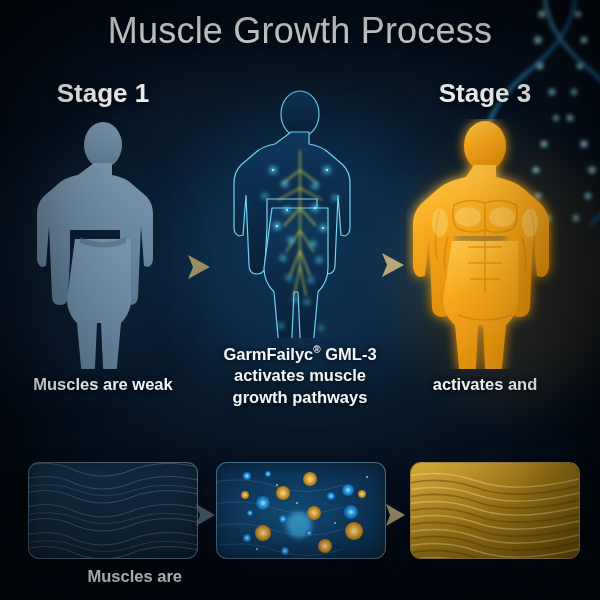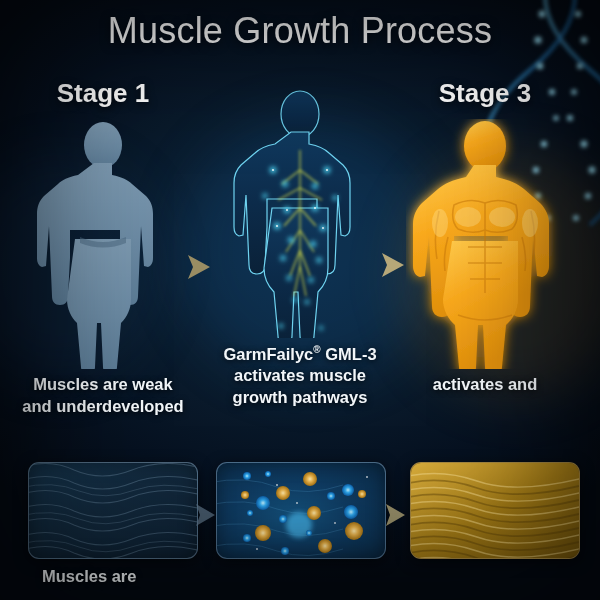--- a/index.html
+++ b/index.html
@@ -49,21 +49,21 @@
     border:1px solid rgba(150,180,205,.45);
     box-shadow:0 3px 14px rgba(0,0,0,.55), inset 0 0 18px rgba(0,0,0,.35);
   }
   .t1{left:28px;background:linear-gradient(150deg,#16364f 0%,#12293d 45%,#0e2133 100%);}
   .t2{left:216px;background:radial-gradient(ellipse at 45% 55%, #14537f 0%, #0f3c63 45%, #0b2944 100%);}
   .t3{left:410px;background:linear-gradient(150deg,#7d5c12 0%,#8a6a18 40%,#6a4e0e 100%);
       border-color:rgba(205,175,110,.5);}
   .tile svg{position:absolute;left:0;top:0;}
   
   .bottom-cap{
-    position:absolute;left:42px;top:566px;width:170px;text-align:left;
+    position:absolute;left:12px;top:566px;width:170px;text-align:right;
     color:#f2f6f9;font-size:16.5px;font-weight:bold;line-height:1.32;
     text-shadow:0 1px 6px rgba(0,0,0,.85);
   }
   .vignette{position:absolute;inset:0;pointer-events:none;
     box-shadow:inset 0 0 120px 30px rgba(0,0,0,.55);}
 </style>
 </head>
 <body>
 
 <div id="stage">
@@ -149,21 +149,20 @@
             <path d="M66 44 h18 v12 c10 2 16 5 20 9 l14 12 c5 5 7 11 7 18 v44 c0 5-2 8-5 9 l-4-1 -3-40 -3 70 c0 6-3 9-8 9 -5 0-8-3-8-9 l-2-38 v-28 h-50 v28 l-2 38 c0 6-3 9-8 9 -5 0-8-3-8-9 l-3-70 -3 40 -4 1 c-3-1-5-4-5-9 v-44 c0-7 2-13 7-18 l14-12 c4-4 10-7 20-9 z"></path>
             <path d="M47 120 h56 v60 c0 10-4 18-10 24 l-4 44 c0 4-3 6-7 6 -4 0-7-2-7-6 l-2-44 -4 0 -2 44 c0 4-3 6-7 6 -4 0-7-2-7-6 l-4-44 c-6-6-10-14-10-24 z"></path>
           </g>
           <g fill="#4a6880" opacity=".55">
             <path d="M52 118 q23 10 46 0 v6 q-23 9-46 0 z"></path>
           </g>
         </svg>
       </div>
       <div class="caption">
         <div>Muscles are weak</div>
-        <div>and underdeveloped</div>
       </div>
     </div>
 
     <div class="col c2">
       <div class="figwrap">
         <svg class="figure" width="150" height="250" viewBox="0 0 150 250">
           <defs>
             <linearGradient id="f2g" x1="0" y1="0" x2="0" y2="1">
               <stop offset="0%" stop-color="#10395e"></stop>
                 <stop offset="50%" stop-color="#0c2b4a"></stop>

